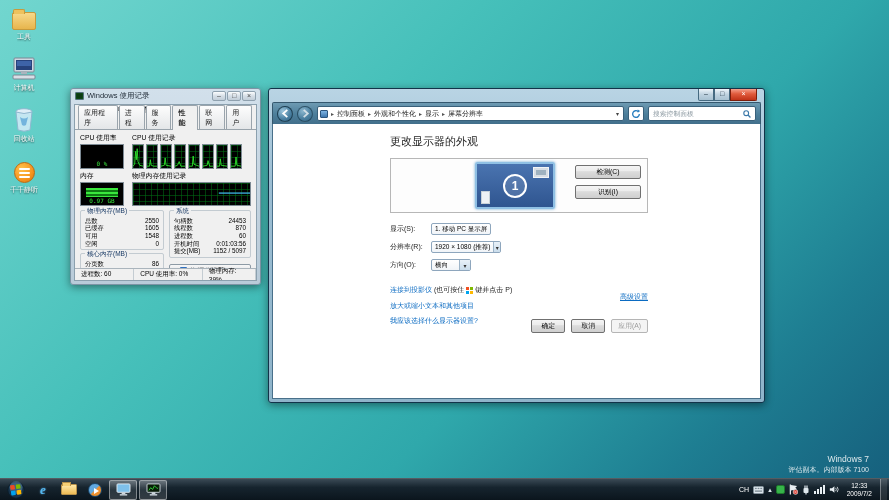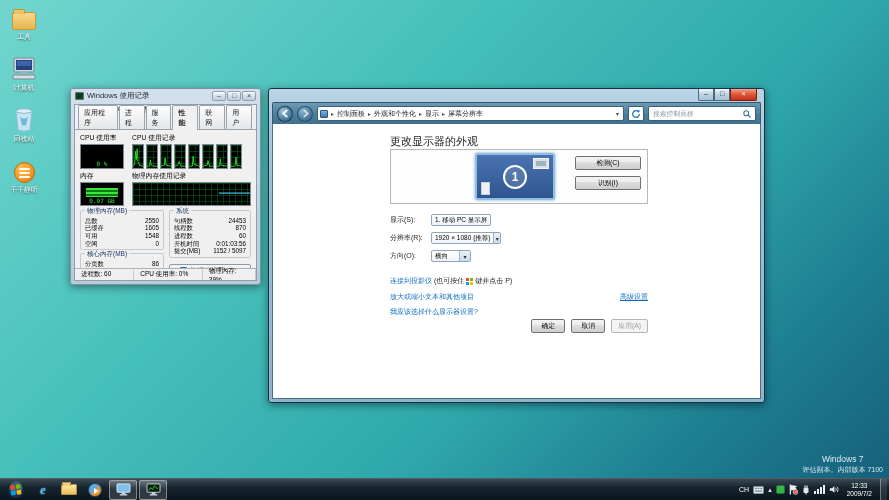--- a/index.html
+++ b/index.html
@@ -13,21 +13,21 @@
   .desk-icon .art { height:26px; display:flex; align-items:flex-end; justify-content:center; }
   .desk-icon .lbl { margin-top:2px; font-size:7px; color:#fff; text-shadow:0 1px 2px rgba(0,0,0,.75); text-align:center; max-width:44px; white-space:nowrap; overflow:hidden; }
   .folder-art { position:relative; width:24px; height:18px; background:linear-gradient(#f7d98a,#e7b54d); border:1px solid #c79a3c; border-radius:2px; }
   .folder-art:before { content:""; position:absolute; top:-4px; left:0; width:10px; height:4px; background:#eec25e; border:1px solid #c79a3c; border-bottom:none; border-radius:2px 2px 0 0; }
   .computer-art svg, .bin-art svg { display:block; }
   .tt-art { width:21px; height:21px; border-radius:50%; background:radial-gradient(circle at 35% 30%,#ffc24d,#f7941e 60%,#d97410); border:1px solid #c06a10; position:relative; }
   .tt-art i { position:absolute; left:4px; right:4px; height:2px; background:#fff; border-radius:1px; }
   .tt-art i:nth-child(1){top:5px;} .tt-art i:nth-child(2){top:9px;} .tt-art i:nth-child(3){top:13px;}
 
   
-  .watermark { position:absolute; right:6px; bottom:25px; text-align:center; color:rgba(255,255,255,.85); }
+  .watermark { position:absolute; right:20px; bottom:25px; text-align:right; color:rgba(255,255,255,.85); }
   .watermark .l1 { font-size:8.5px; }
   .watermark .l2 { font-size:7px; margin-top:1px; }
 
   
   .win { position:absolute; border-radius:3px; box-shadow:0 2px 8px rgba(0,0,0,.45); }
 
   
   .tm { left:70px; top:88px; width:191px; height:197px; background:linear-gradient(#d2e0eb,#b9cbd9); border:1px solid #7d94a5; padding:0 3px 3px 3px; display:flex; flex-direction:column; }
   .tm-titlebar { height:16px; display:flex; align-items:center; gap:3px; padding:0 1px; }
   .tm-title { font-size:7.5px; color:#1d2833; flex:1 1 auto; white-space:nowrap; overflow:hidden; }
@@ -79,21 +79,21 @@
   .addr { flex:1 1 auto; height:15px; background:#fff; border:1px solid #39607a; border-radius:2px; display:flex; align-items:center; padding:0 2px; gap:2px; overflow:hidden; }
   .addr .ai { width:8px; height:8px; background:linear-gradient(#7fb5e4,#3f76ad); border:1px solid #2d567e; border-radius:1px; }
   .crumb { font-size:7px; color:#1c1c1c; white-space:nowrap; }
   .csep { font-size:6px; color:#555; padding:0 1px; }
   .addr .ddown { margin-left:auto; font-size:6px; color:#444; padding:0 2px; }
   .refresh { width:16px; height:15px; background:#fff; border:1px solid #39607a; border-radius:2px; display:flex; align-items:center; justify-content:center; }
   .search { width:108px; height:15px; background:#fff; border:1px solid #39607a; border-radius:2px; display:flex; align-items:center; padding:0 4px; gap:6px; }
   .search input { flex:1 1 auto; border:none; outline:none; font-size:6.8px; color:#333; background:transparent; width:10px; font-family:inherit; }
   .search input::placeholder { color:#8d9aa2; opacity:1; }
   .sr-client { height:calc(100% - 22px); background:#fff; border:1px solid #49708a; border-top:none; padding:10px 112px 8px 117px; position:relative; overflow:hidden; }
-  .sr-h1 { font-size:11px; font-weight:normal; color:#1e1e1e; }
+  .sr-h1 { font-size:11px; font-weight:normal; color:#1e1e1e; margin-bottom:9px; }
   .preview { height:55px; border:1px solid #b7b7b7; background:#fdfdfd; display:flex; align-items:center; position:relative; margin-bottom:10px; }
   .mon { position:relative; width:80px; height:47px; margin-left:84px; background:linear-gradient(#4a74b0,#2f5590); border:2px solid #8fc0e4; border-radius:2px; box-shadow:0 0 3px #6aa6cf; }
   .mon .num { position:absolute; left:50%; top:50%; width:24px; height:24px; margin:-12px 0 0 -12px; border:2px solid #fff; border-radius:50%; color:#fff; font-size:12px; font-weight:bold; display:flex; align-items:center; justify-content:center; background:rgba(255,255,255,.12); }
   .mon .th-tr { position:absolute; top:3px; right:4px; width:16px; height:11px; background:#d9dfe5; border:1px solid #f2f5f7; }
   .mon .th-tr i { display:block; margin:2px; height:5px; background:#9fb2c0; }
   .mon .th-bl { position:absolute; bottom:3px; left:4px; width:9px; height:13px; background:#eef2f5; border:1px solid #c8d2d8; }
   .prev-btns { position:absolute; right:6px; top:6px; display:flex; flex-direction:column; gap:6px; }
   .w7btn { min-width:66px; height:14px; background:linear-gradient(#f4f4f4,#ebebeb 45%,#dcdcdc 46%,#cfcfcf); border:1px solid #707070; border-radius:2px; font-size:6.8px; color:#000; display:inline-flex; align-items:center; justify-content:center; padding:0 6px; font-family:inherit; }
   .w7btn.disabled { color:#9a9a9a; background:#f4f4f4; border-color:#b5b5b5; }
   .frow { display:flex; align-items:center; margin-bottom:6px; }

